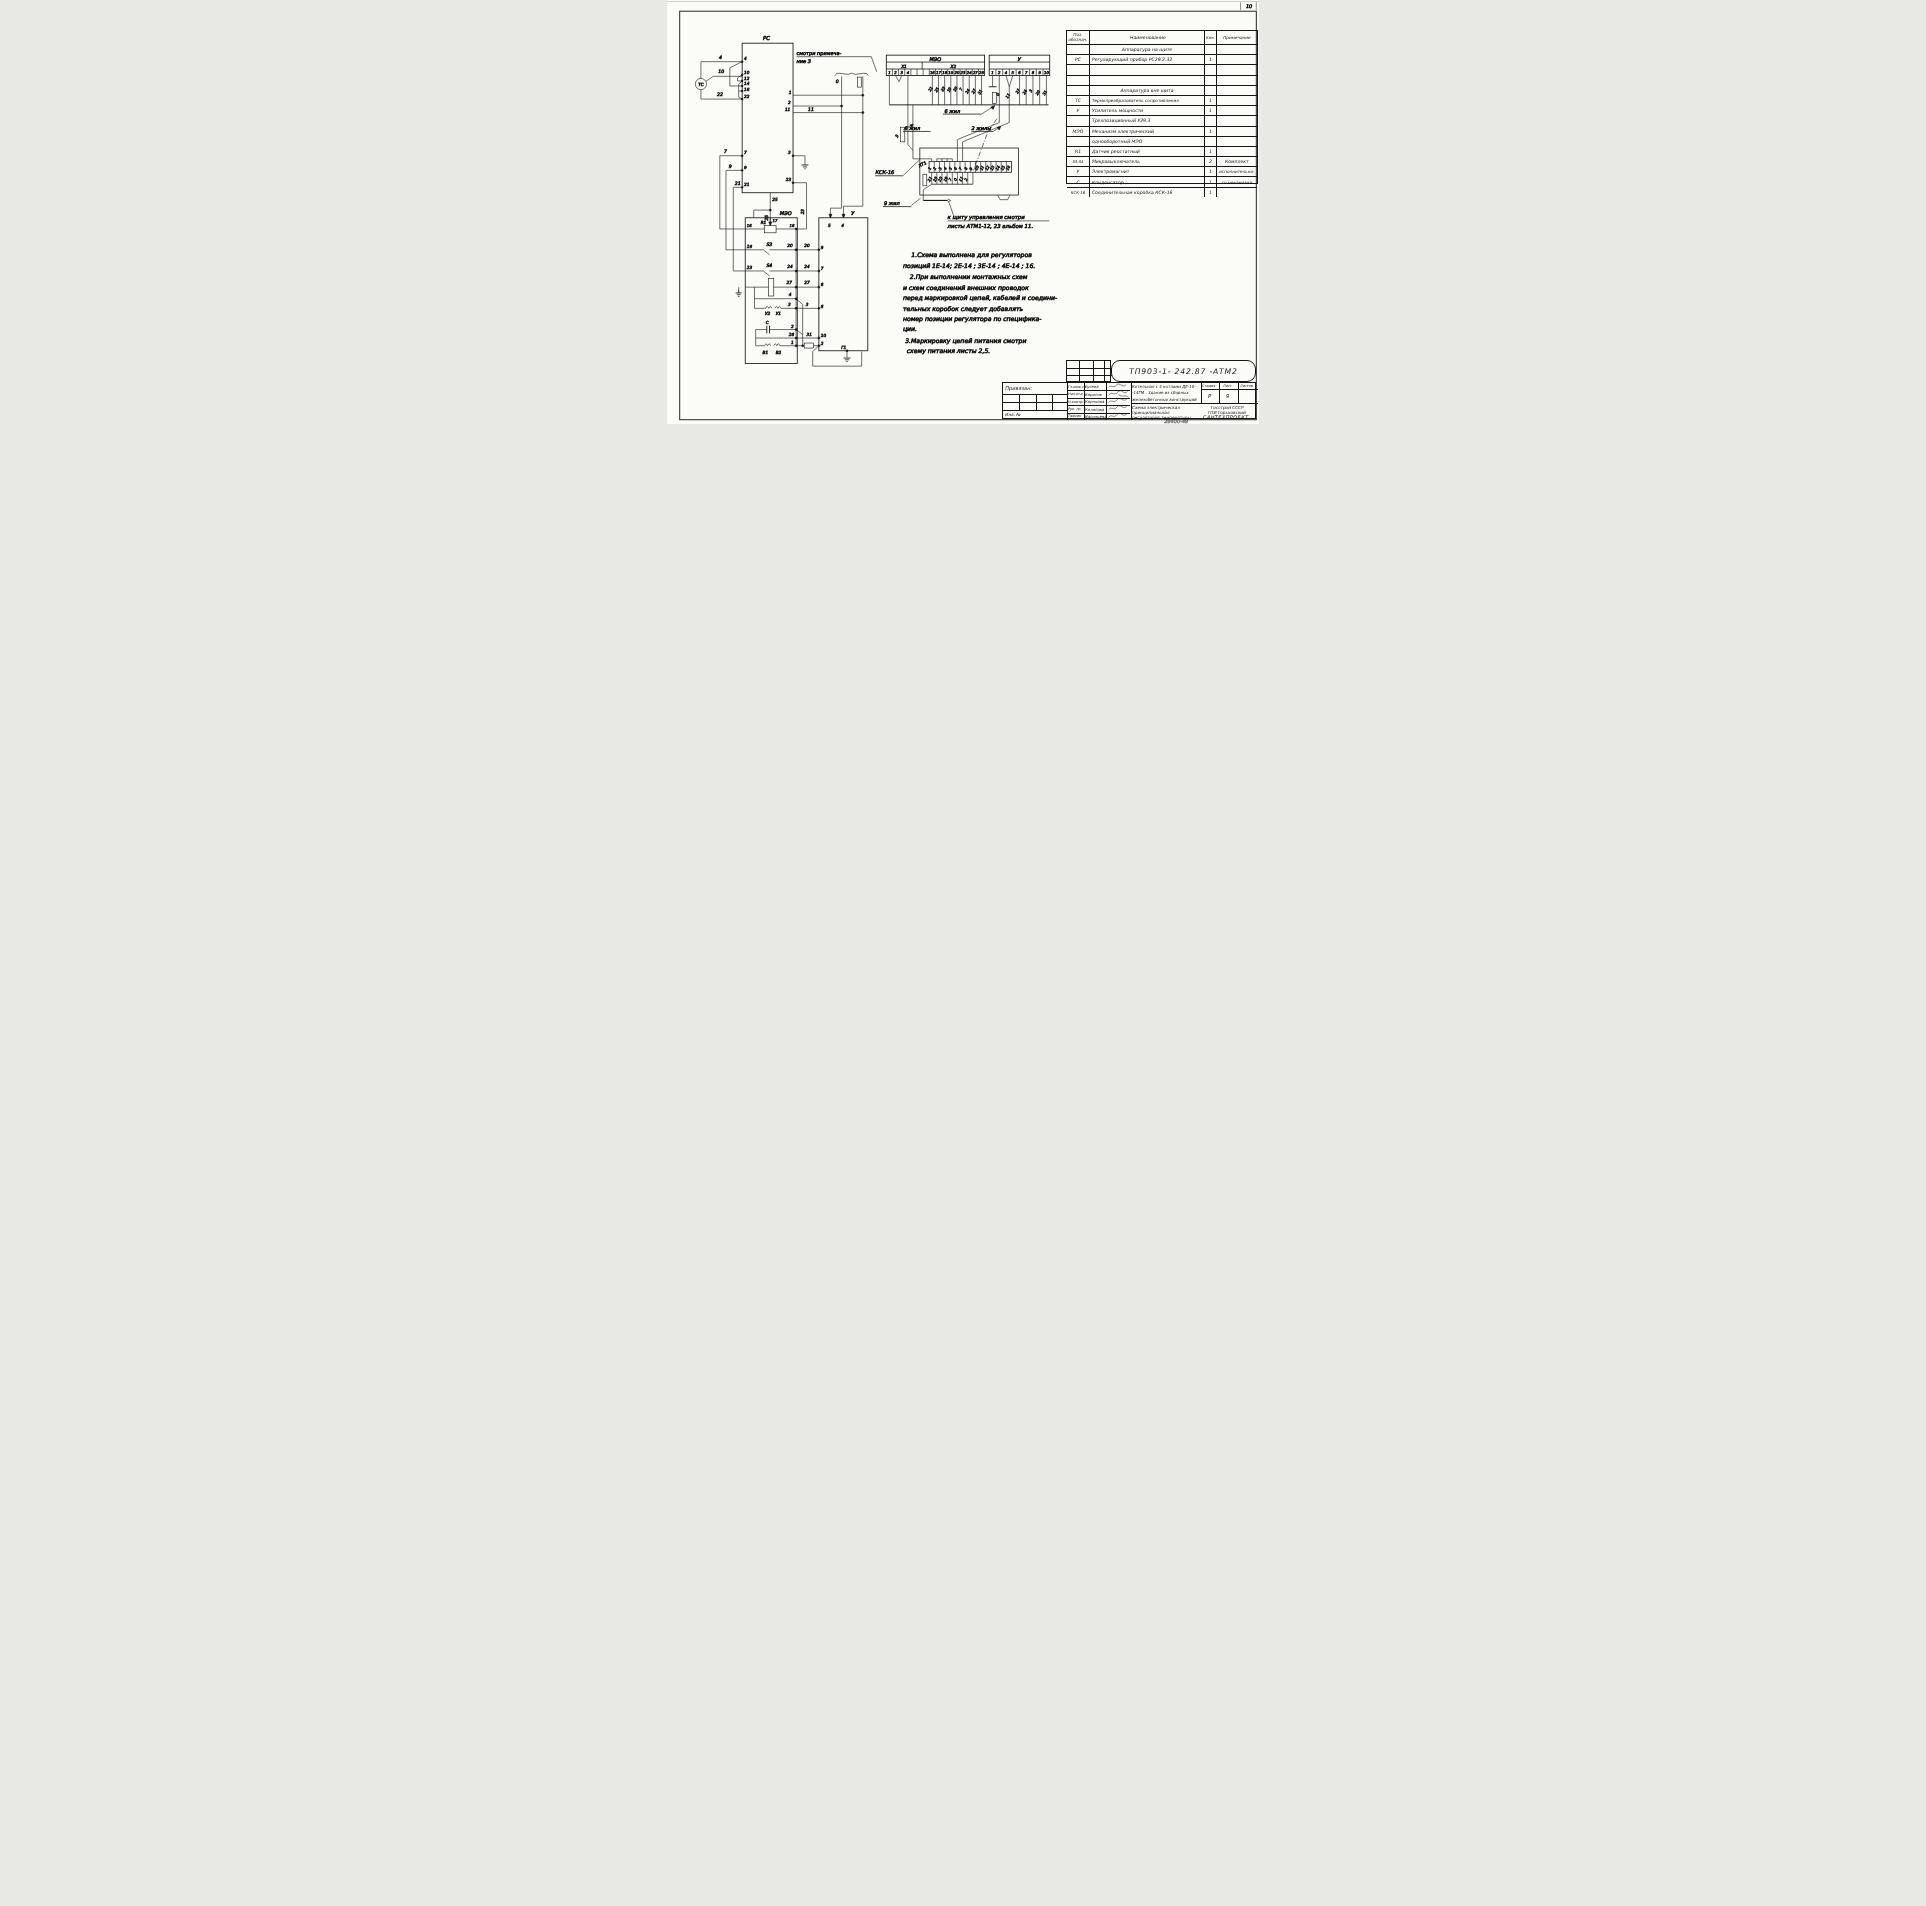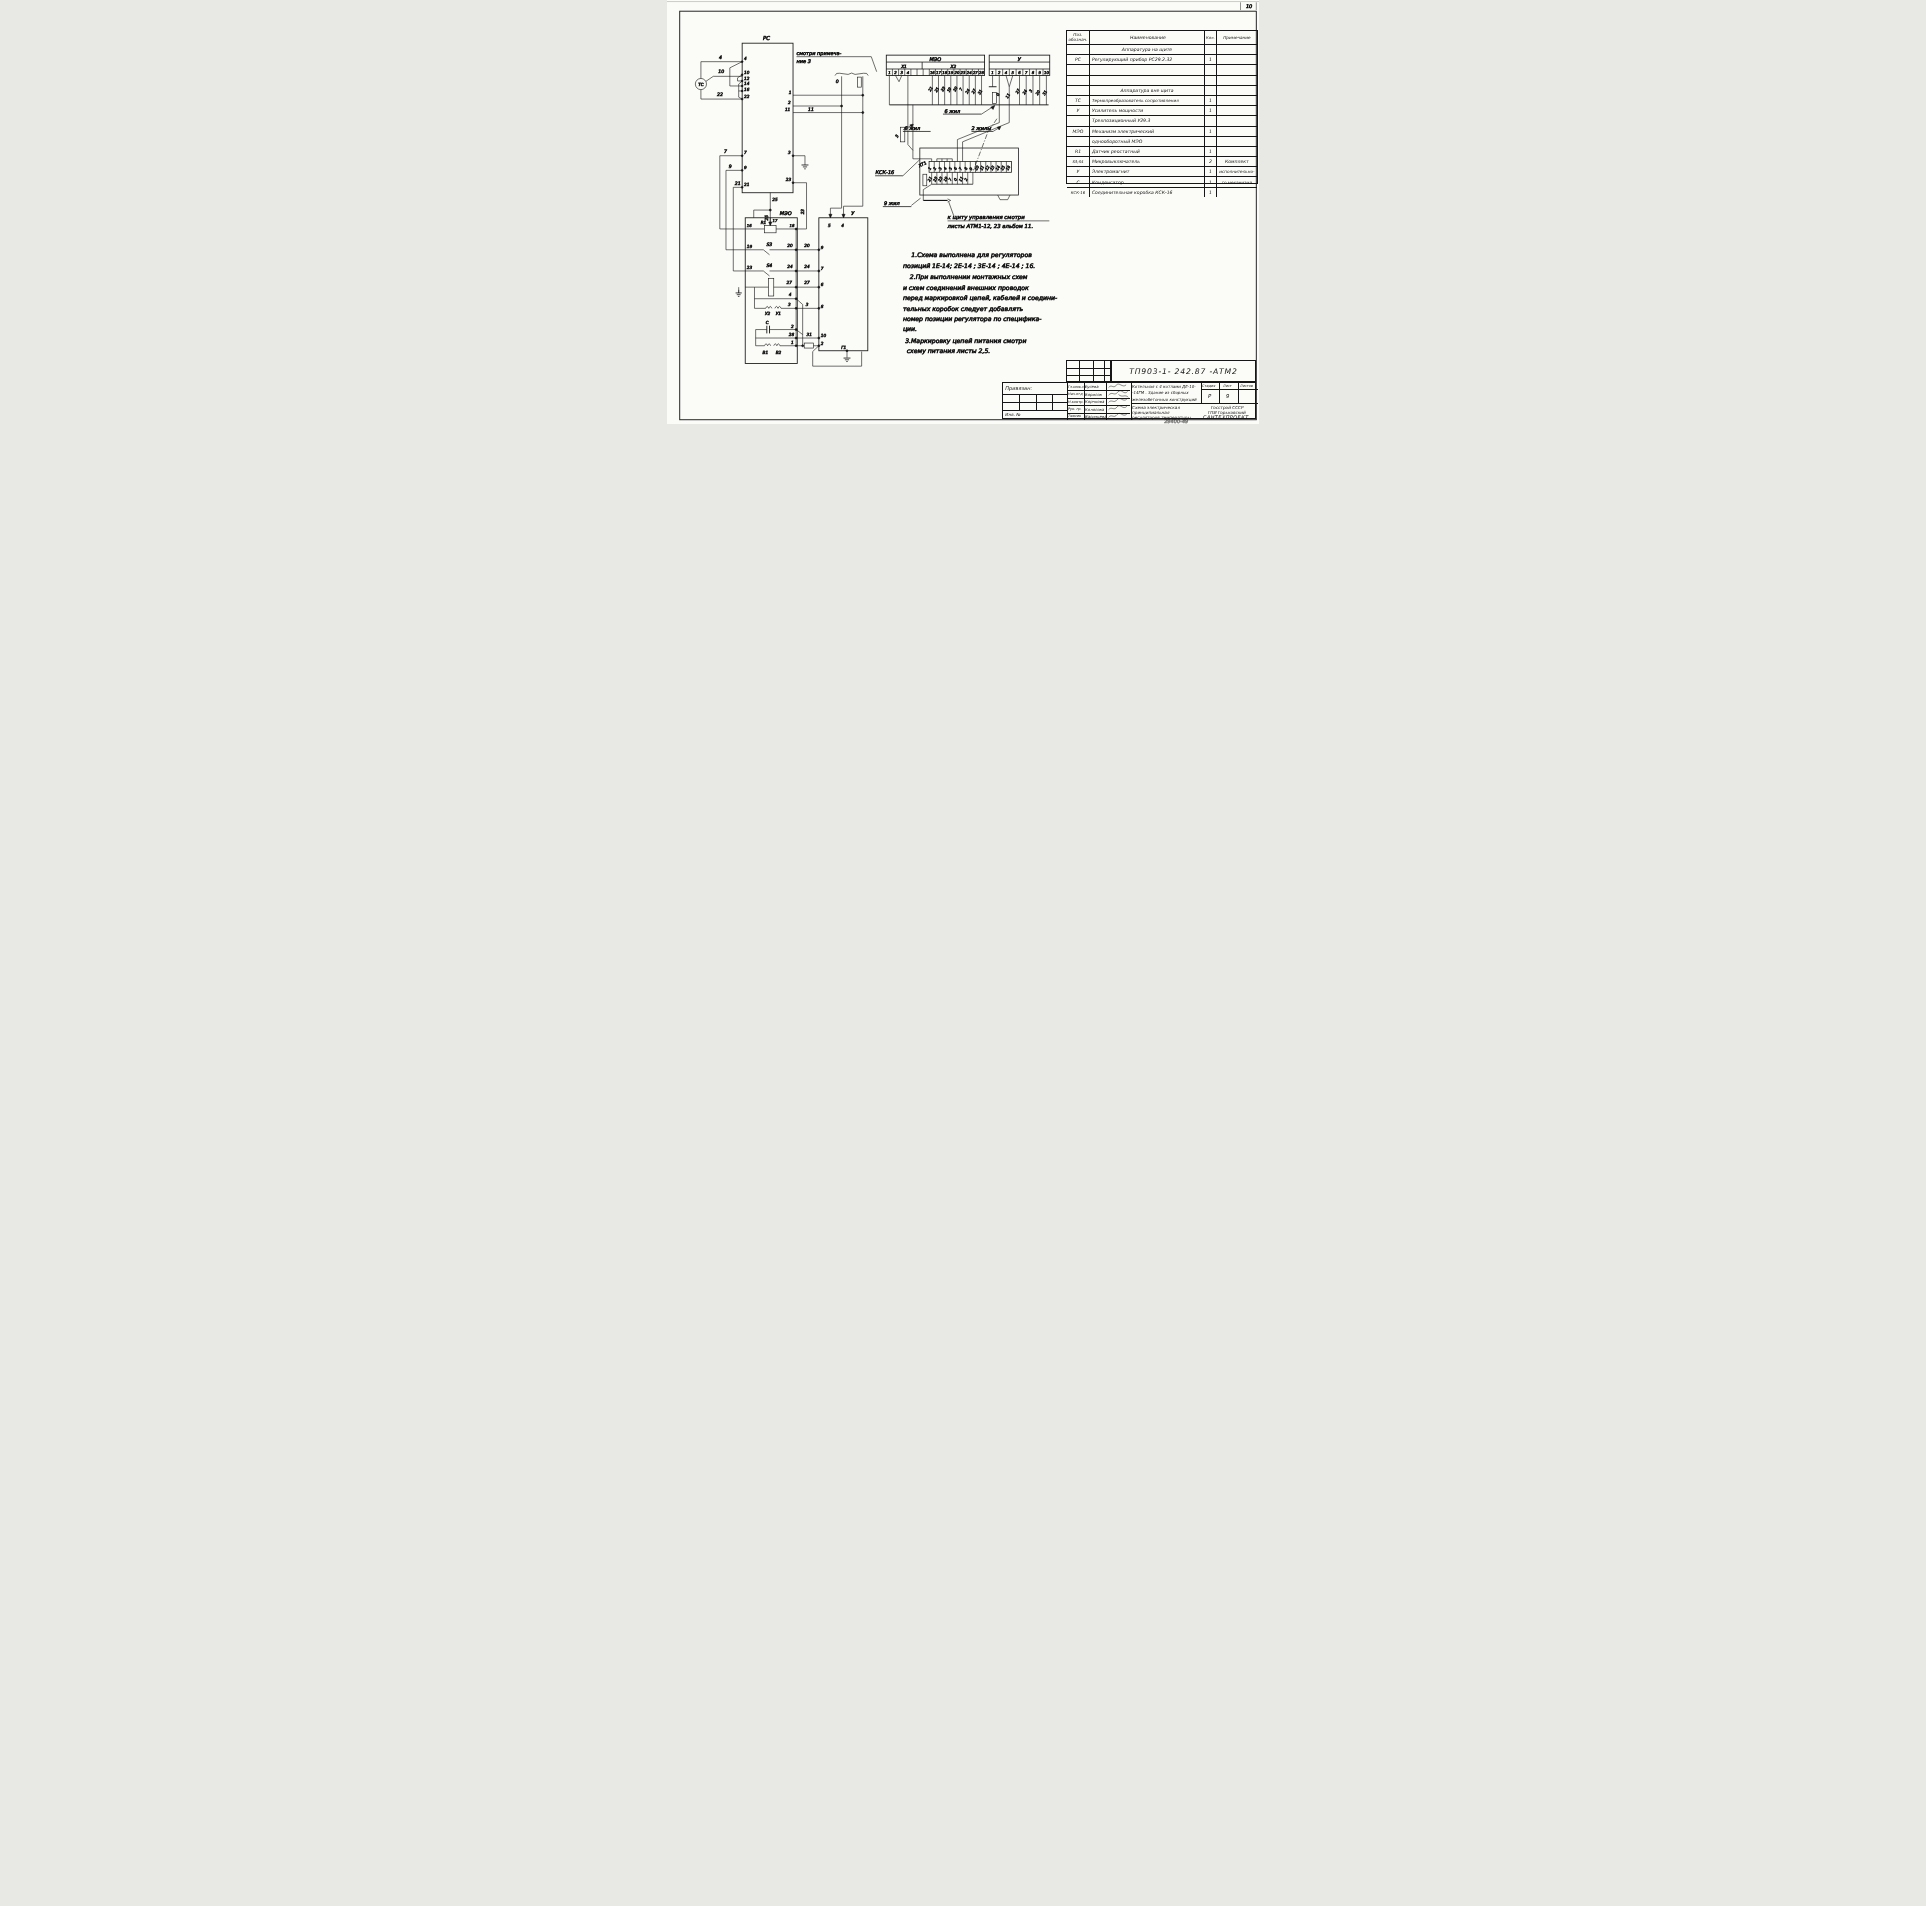--- a/index.html
+++ b/index.html
@@ -606,21 +606,21 @@
 </div>
 
 <div class="tb-abs" style="left:399px;top:360px;width:45px;height:22px;">
   <div class="cellline" style="left:0;top:7px;width:45px;height:0.4px"></div>
   <div class="cellline" style="left:0;top:14.3px;width:45px;height:0.4px"></div>
   <div class="cellline" style="left:11.6px;top:0;width:0.4px;height:22px"></div>
   <div class="cellline" style="left:26px;top:0;width:0.4px;height:22px"></div>
   <div class="cellline" style="left:37px;top:0;width:0.4px;height:22px"></div>
 </div>
 
-<div class="tb-abs" style="left:444px;top:360px;width:145px;height:22px;display:flex;align-items:center;justify-content:center;">
+<div class="tb-abs" style="left:444px;top:360px;width:145px;height:22px;display:flex;align-items:center;justify-content:center;border-radius:9px;">
   <span style="font-size:7.7px;font-style:italic;letter-spacing:0.8px">ТП903-1- 242.87   -АТМ2</span>
 </div>
 
 <div class="tb-abs" style="left:335px;top:382px;width:254px;height:37px;">
 
   <div class="cellline" style="left:0;top:10.8px;width:64px;height:0.8px"></div>
   <div class="cellline" style="left:0;top:19px;width:64px;height:0.4px"></div>
   <div class="cellline" style="left:0;top:27px;width:64px;height:0.8px"></div>
   <div class="cellline" style="left:16px;top:10.8px;width:0.4px;height:16px"></div>
   <div class="cellline" style="left:33px;top:10.8px;width:0.4px;height:16px"></div>

